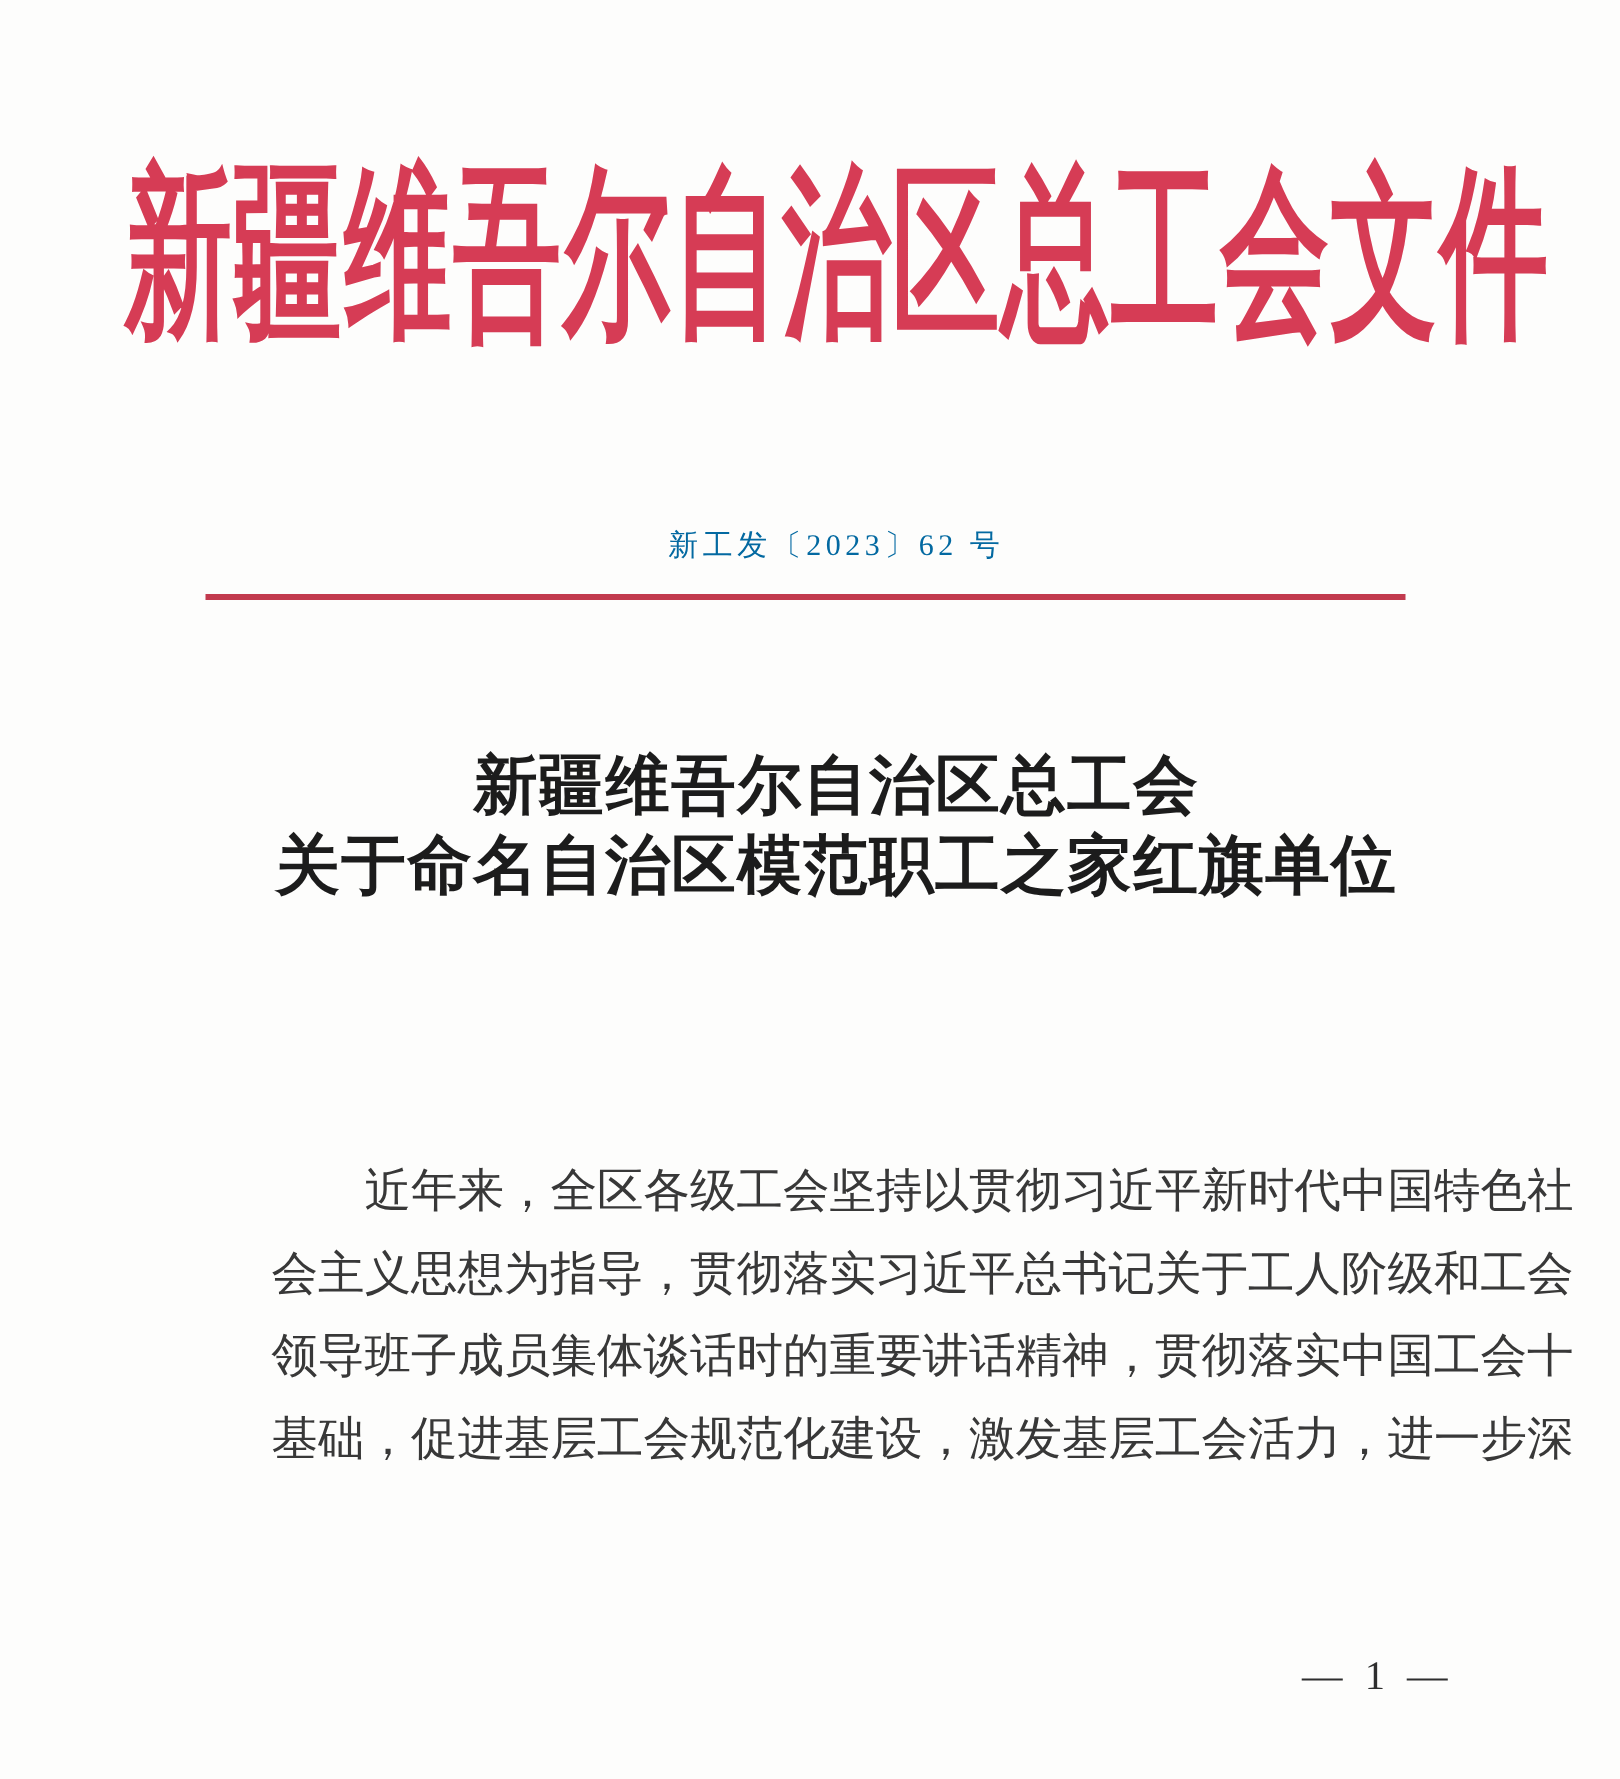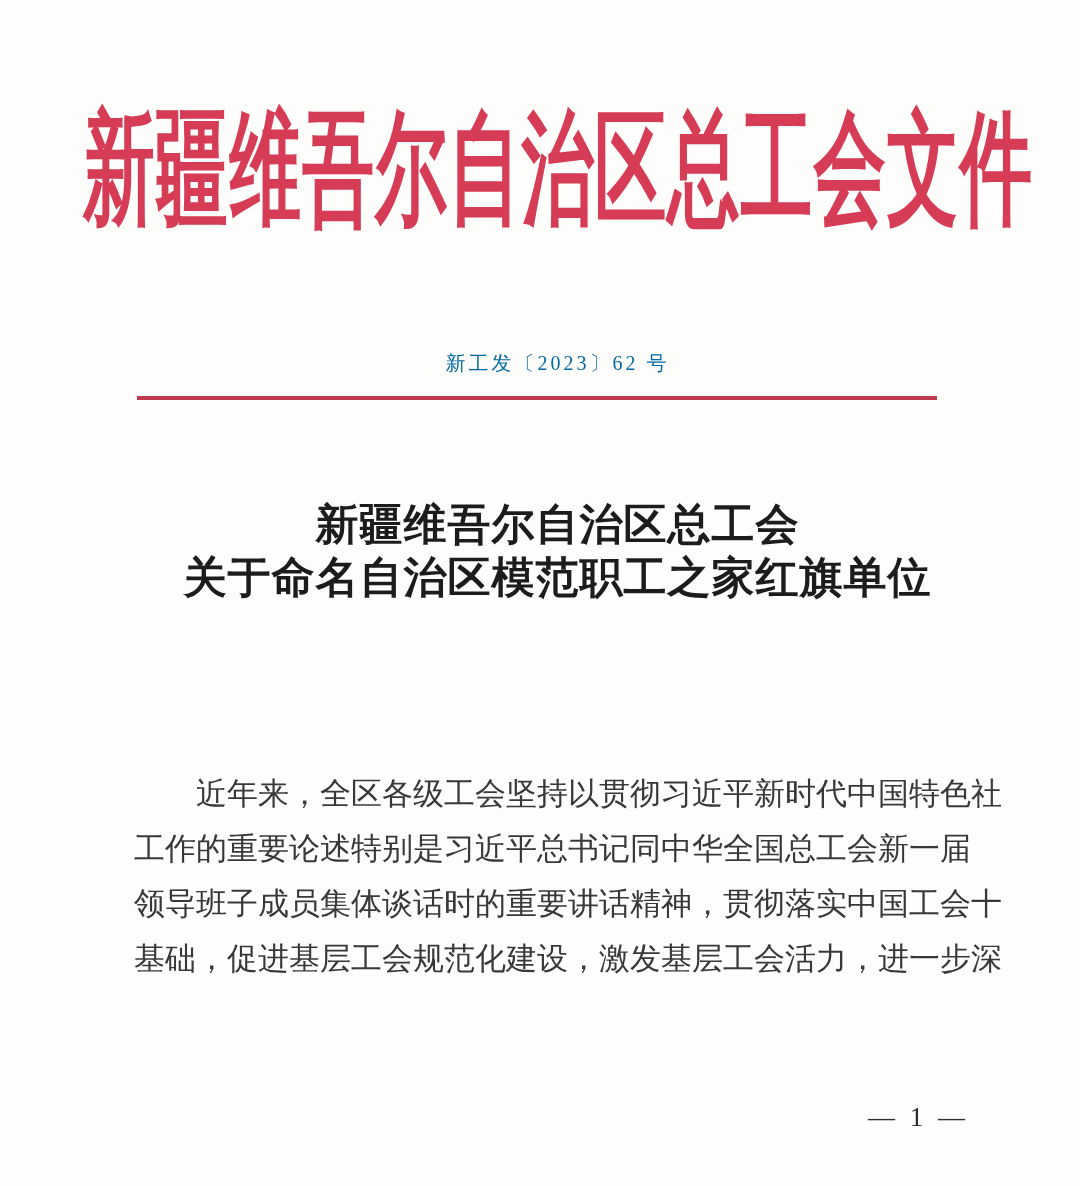--- a/index.html
+++ b/index.html
@@ -81,20 +81,21 @@
     font-size: 31px;
     color: #383838;
     letter-spacing: 0;
   }
   .body-line {
     height: 55px;
     line-height: 55px;
     text-align: justify;
     text-align-last: justify;
     white-space: nowrap;
+    margin-left: 47px;
   }
   .body-line.indent {
     text-indent: 2em;
   }
   
   .page-number {
     position: absolute;
     top: 1102px;
     right: 146px;
     font-size: 27px;
@@ -115,20 +116,20 @@
 
   <div class="red-rule"></div>
 
   <div class="title-block">
     <div class="title-line">新疆维吾尔自治区总工会</div>
     <div class="title-line">关于命名自治区模范职工之家红旗单位</div>
   </div>
 
   <div class="body-text">
     <div class="body-line indent">近年来，全区各级工会坚持以贯彻习近平新时代中国特色社</div>
-    <div class="body-line">工作的重要论述特别是习近平总书记同中华全国总工会新一届</div>
+    <div class="body-line">会主义思想为指导，贯彻落实习近平总书记关于工人阶级和工会</div>
     <div class="body-line">领导班子成员集体谈话时的重要讲话精神，贯彻落实中国工会十</div>
     <div class="body-line">基础，促进基层工会规范化建设，激发基层工会活力，进一步深</div>
   </div>
 
   <div class="page-number">— 1 —</div>
 
 </div>
 
 </body></html>

